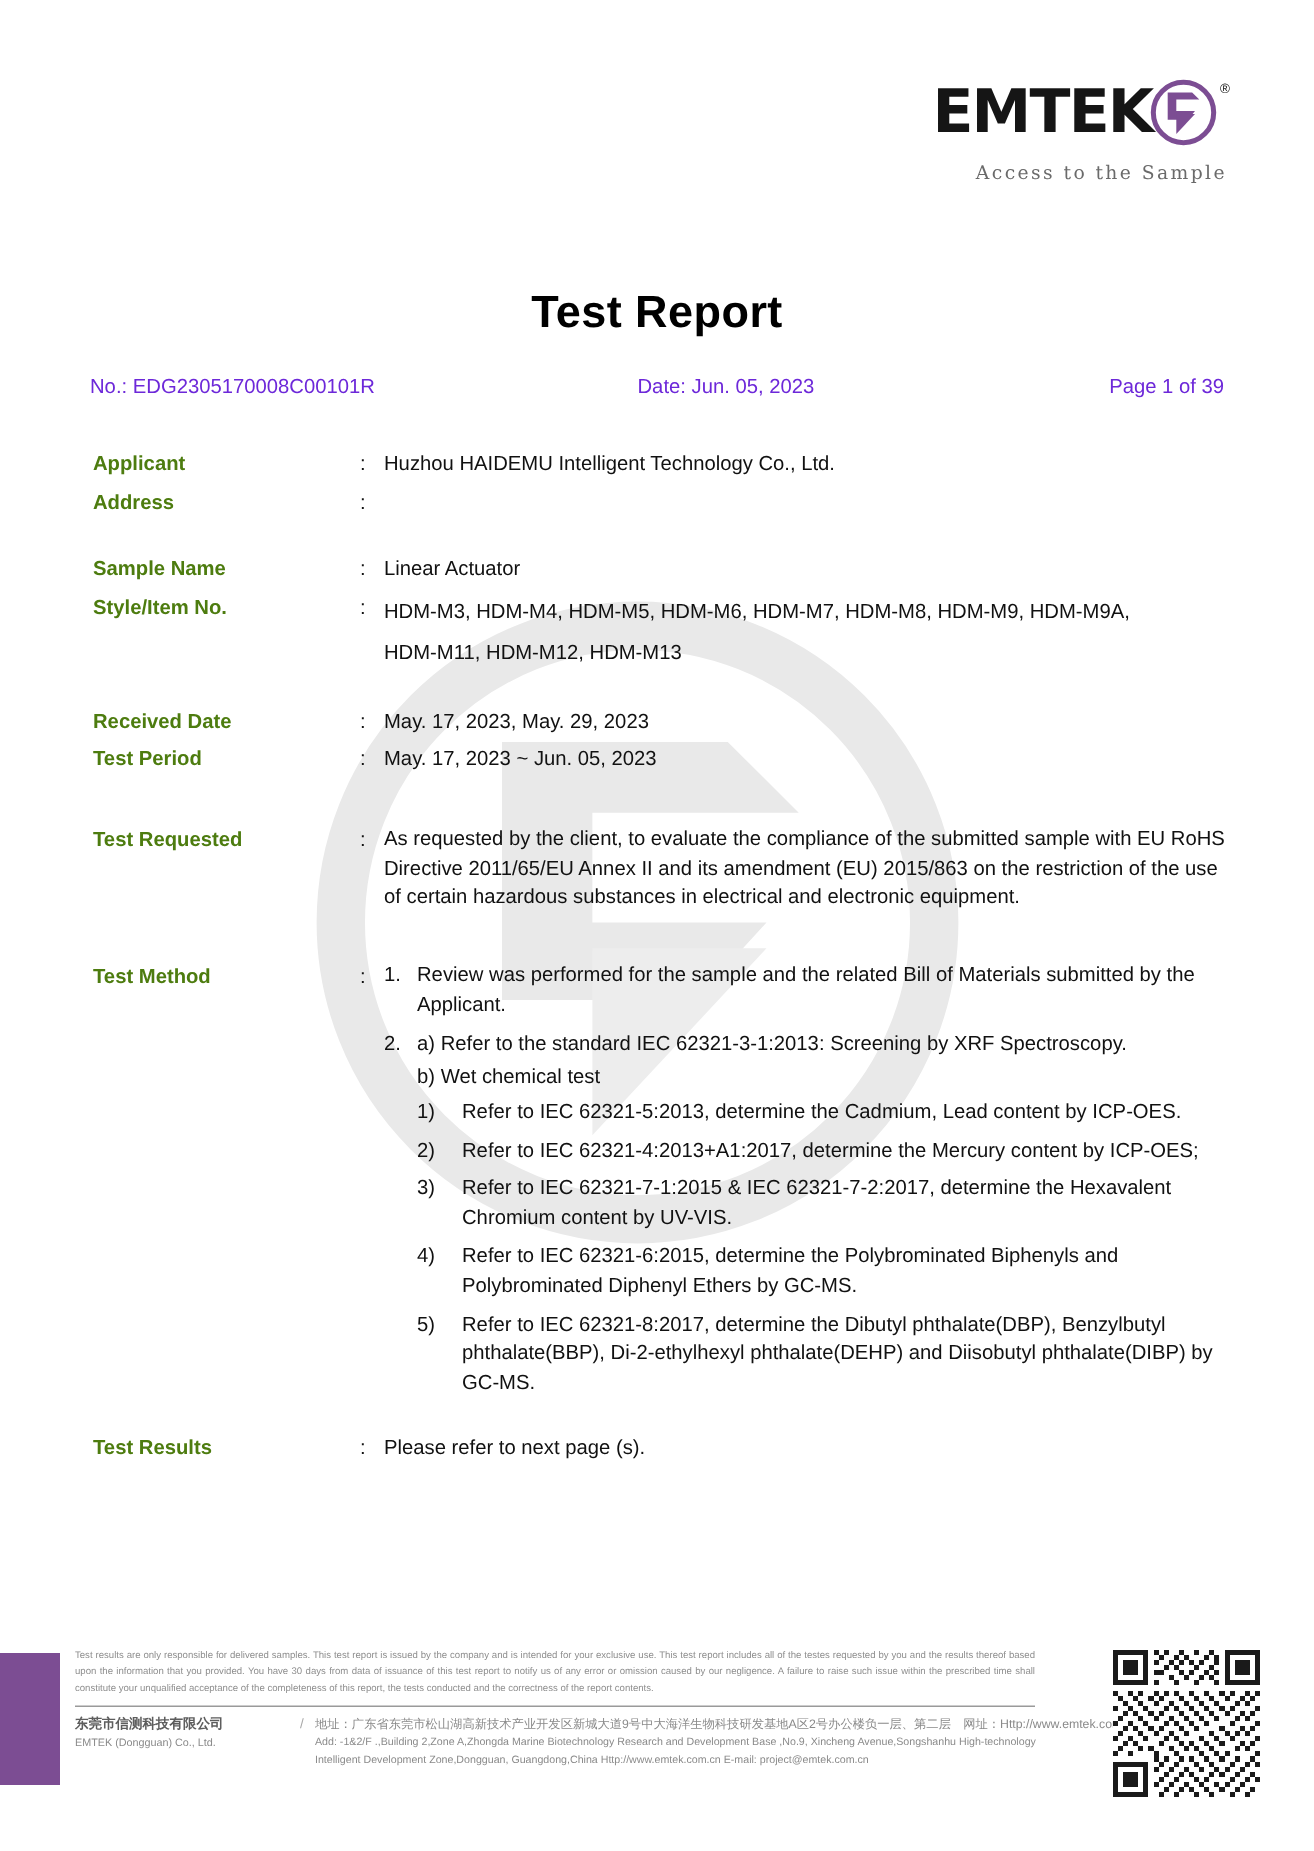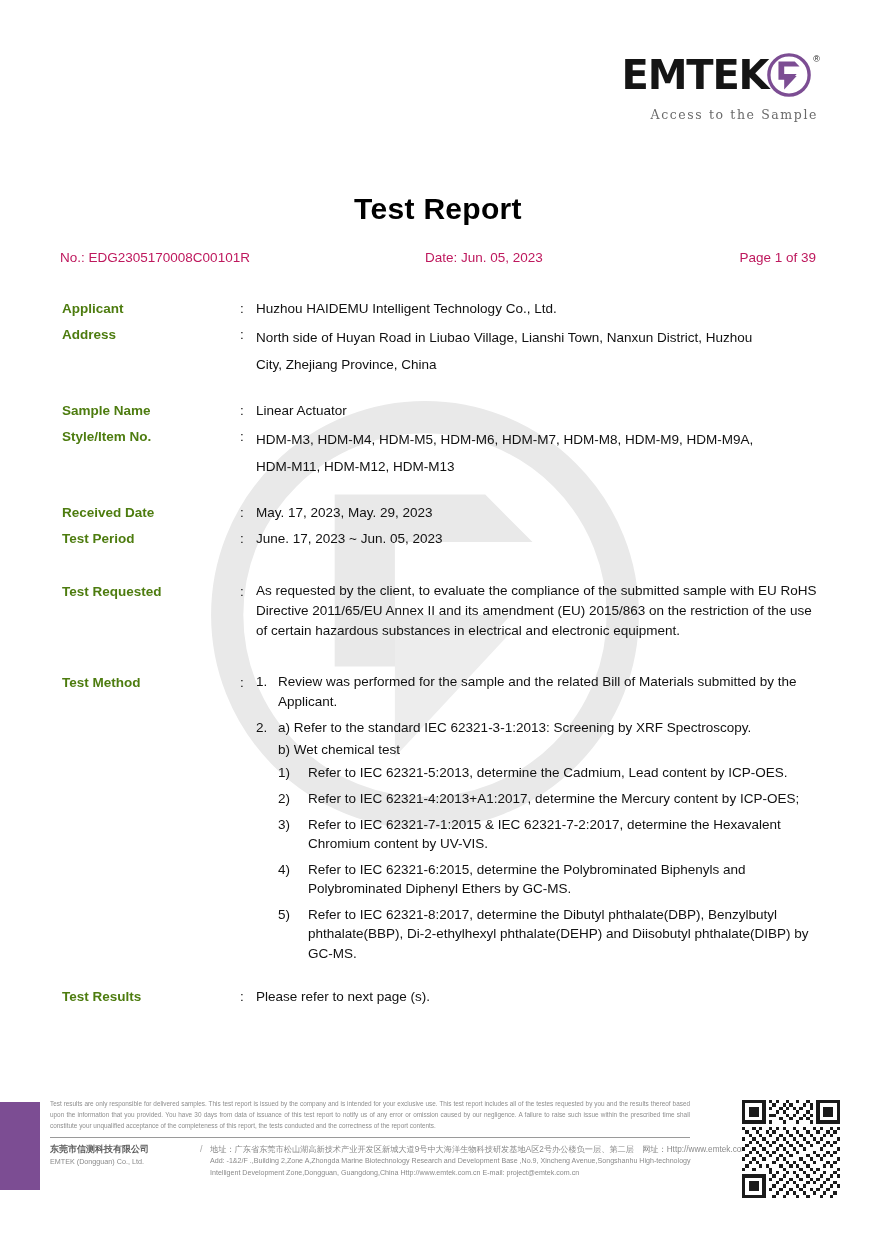--- a/index.html
+++ b/index.html
@@ -90,21 +90,21 @@
   }
 
   
   .meta-row {
     position: absolute;
     top: 250px;
     left: 60px;
     width: 756px;
     display: flex;
     font-size: 13.5px;
-    color: #be185d;
+    color: #6d28d9;
     z-index: 2;
   }
   .meta-no { width: 310px; }
   .meta-date { flex: 1; text-align: left; padding-left: 55px;}
   .meta-page { text-align: right; white-space: nowrap; }
 
   
   .fields {
     position: absolute;
     top: 298px;
@@ -307,24 +307,20 @@
 
     <div class="field">
       <div class="field-label">Applicant</div>
       <div class="field-colon">:</div>
       <div class="field-value">Huzhou HAIDEMU Intelligent Technology Co., Ltd.</div>
     </div>
 
     <div class="field">
       <div class="field-label">Address</div>
       <div class="field-colon">:</div>
-      <div class="field-value loose">
-        <div>North side of Huyan Road in Liubao Village, Lianshi Town, Nanxun District, Huzhou</div>
-        <div>City, Zhejiang Province, China</div>
-      </div>
     </div>
 
     <div class="field field-gap-lg">
       <div class="field-label">Sample Name</div>
       <div class="field-colon">:</div>
       <div class="field-value">Linear Actuator</div>
     </div>
 
     <div class="field">
       <div class="field-label">Style/Item No.</div>
@@ -337,21 +333,21 @@
 
     <div class="field field-gap-lg">
       <div class="field-label">Received Date</div>
       <div class="field-colon">:</div>
       <div class="field-value">May. 17, 2023, May. 29, 2023</div>
     </div>
 
     <div class="field">
       <div class="field-label">Test Period</div>
       <div class="field-colon">:</div>
-      <div class="field-value">June. 17, 2023 ~ Jun. 05, 2023</div>
+      <div class="field-value">May. 17, 2023 ~ Jun. 05, 2023</div>
     </div>
 
     <div class="field field-gap-md">
       <div class="field-label">Test Requested</div>
       <div class="field-colon">:</div>
       <div class="field-value tight">As requested by the client, to evaluate the compliance of the submitted sample with EU RoHS Directive 2011/65/EU Annex II and its amendment (EU) 2015/863 on the restriction of the use of certain hazardous substances in electrical and electronic equipment.</div>
     </div>
 
     <div class="field field-gap-md">
       <div class="field-label">Test Method</div>

